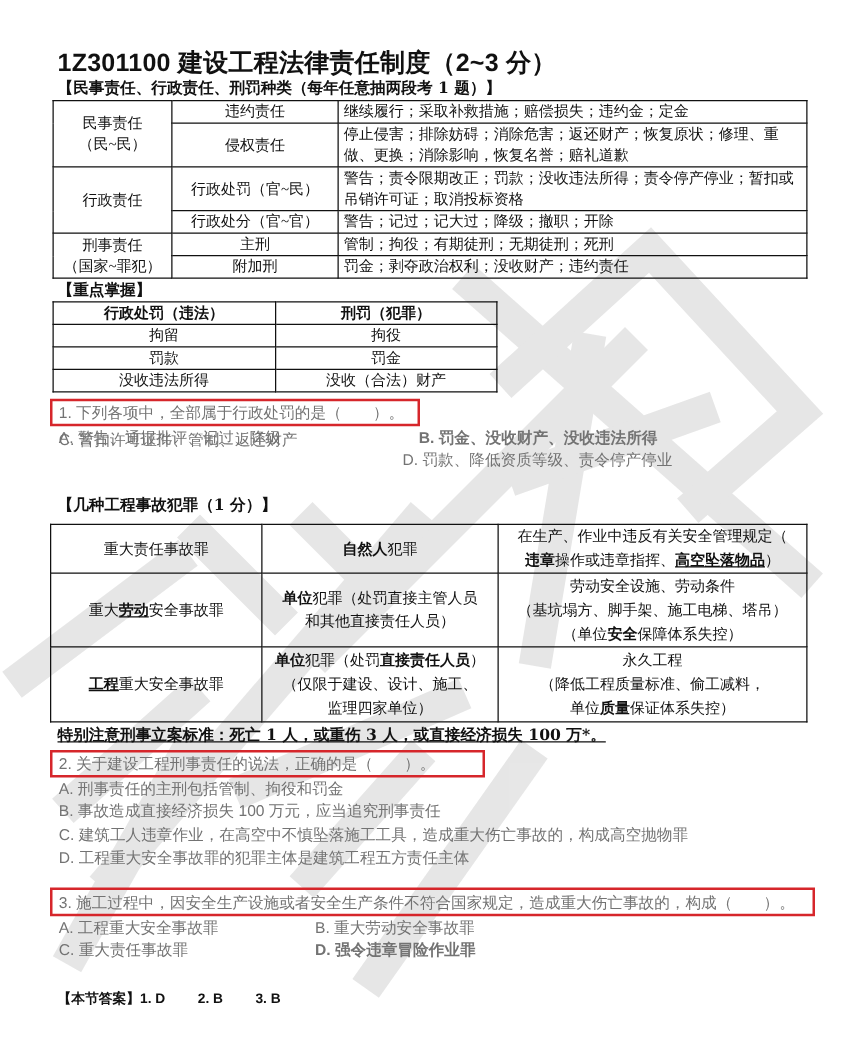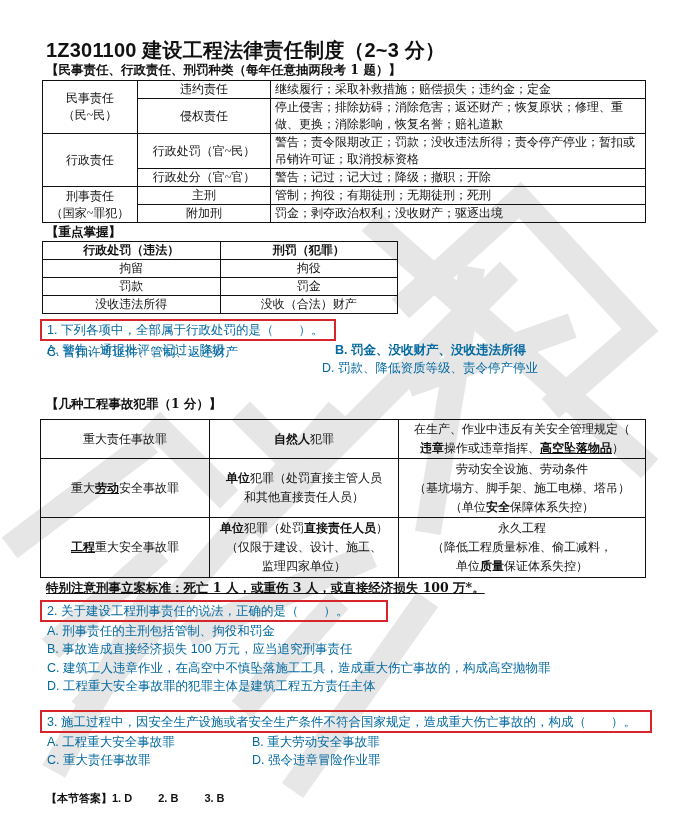--- a/index.html
+++ b/index.html
@@ -23,21 +23,21 @@
   .t2 th { font-weight:bold; height:17px; text-align:center; width:50%; }
   .t2 td { height:17px; text-align:center; }
 
   .t3 { left:40px; top:419px; width:606px; }
   .t3 td { text-align:center; font-size:12px; line-height:19px; }
   .t3 .a1 { width:160px; }
   .t3 .a2 { width:180px; }
   .b { font-weight:bold; }
   .u { text-decoration:underline; }
 
-  .q { position:absolute; font-family:"Liberation Sans","DejaVu Sans",sans-serif; font-size:12.5px; white-space:nowrap; color:#0369a1; }
+  .q { position:absolute; font-family:"Liberation Sans","DejaVu Sans",sans-serif; font-size:12.5px; white-space:nowrap; color:#737373; }
   .qbox { position:absolute; border:2px solid #d6262b; box-sizing:border-box; }
   .note { position:absolute; left:46px; top:580px; font-size:12.5px; font-weight:bold; text-decoration:underline; white-space:nowrap; }
   .ans { position:absolute; left:46px; top:791px; font-family:"Liberation Sans","DejaVu Sans",sans-serif; font-size:11px; white-space:nowrap; }
   .ans .lbl { font-weight:bold; }
   .ans .it { font-weight:bold; margin-right:26px; }
   .ans .it:first-of-type { margin-left:2px; }
 
   .wm { position:absolute; left:0; top:0; width:686px; height:837px; pointer-events:none; }
 </style>
 </head>
@@ -88,21 +88,21 @@
       <td class="c2">行政处分（官~官）</td>
       <td class="c3">警告；记过；记大过；降级；撤职；开除</td>
     </tr>
     <tr>
       <td class="c1" rowspan="2"><span>刑事责任</span><br><span>（国家~罪犯）</span></td>
       <td class="c2">主刑</td>
       <td class="c3">管制；拘役；有期徒刑；无期徒刑；死刑</td>
     </tr>
     <tr>
       <td class="c2">附加刑</td>
-      <td class="c3">罚金；剥夺政治权利；没收财产；驱逐出境</td>
+      <td class="c3">罚金；剥夺政治权利；没收财产；违约责任</td>
     </tr>
   </tbody>
     </table>
 
   <div class="subhead" style="left:46px;top:224px;">【重点掌握】</div>
 
   <table class="t2">
     <tbody>
         <tr>
       <th>行政处罚（违法）</th>
@@ -159,19 +159,19 @@
   <div class="q" style="left:47px;top:623px;">A. 刑事责任的主刑包括管制、拘役和罚金</div>
   <div class="q" style="left:47px;top:641px;">B. 事故造成直接经济损失 100 万元，应当追究刑事责任</div>
   <div class="q" style="left:47px;top:660px;">C. 建筑工人违章作业，在高空中不慎坠落施工工具，造成重大伤亡事故的，构成高空抛物罪</div>
   <div class="q" style="left:47px;top:678px;">D. 工程重大安全事故罪的犯罪主体是建筑工程五方责任主体</div>
 
   <div class="qbox" style="left:40px;top:710px;width:612px;height:23px;"></div>
   <div class="q" style="left:47px;top:714px;">3. 施工过程中，因安全生产设施或者安全生产条件不符合国家规定，造成重大伤亡事故的，构成（　　）。</div>
   <div class="q" style="left:47px;top:734px;">A. 工程重大安全事故罪</div>
   <div class="q" style="left:252px;top:734px;">B. 重大劳动安全事故罪</div>
   <div class="q" style="left:47px;top:752px;">C. 重大责任事故罪</div>
-  <div class="q" style="left:252px;top:752px;">D. 强令违章冒险作业罪</div>
+  <div class="q" style="left:252px;top:752px;font-weight:bold;">D. 强令违章冒险作业罪</div>
 
   <div class="ans">
     <span class="lbl">【本节答案】</span><span class="it">1. D</span><span class="it">2. B</span><span class="it">3.  B</span>
   </div>
 
 </div>
 
 </body></html>

